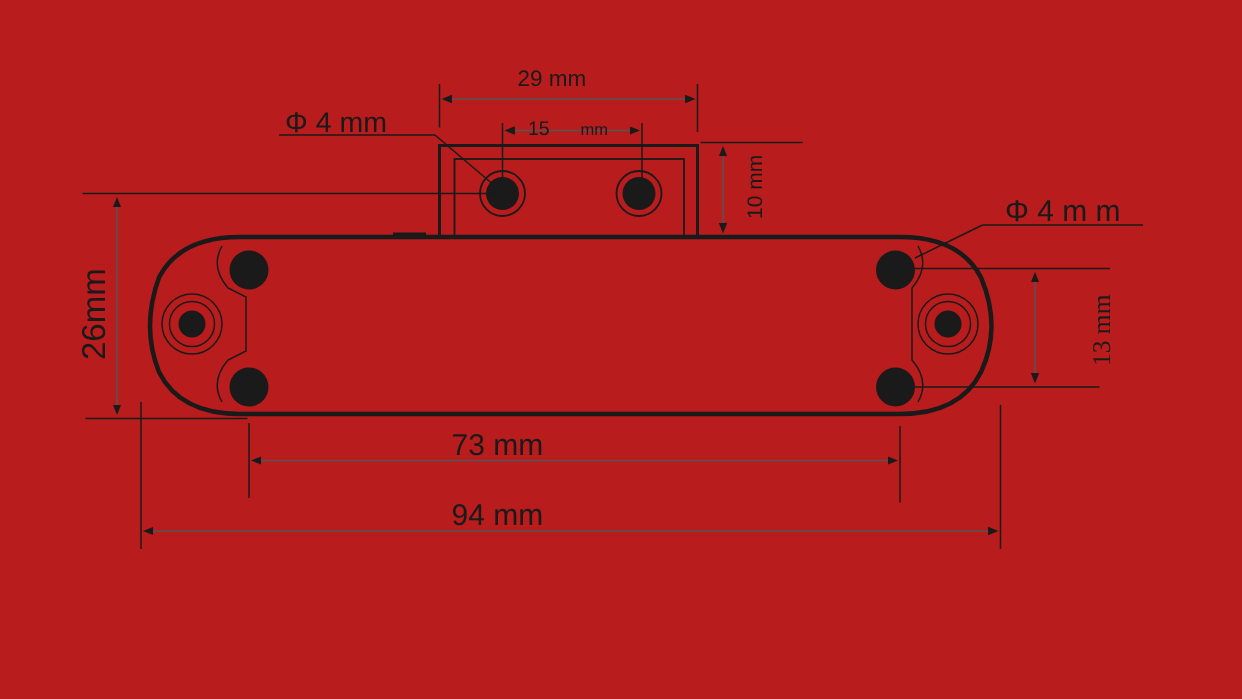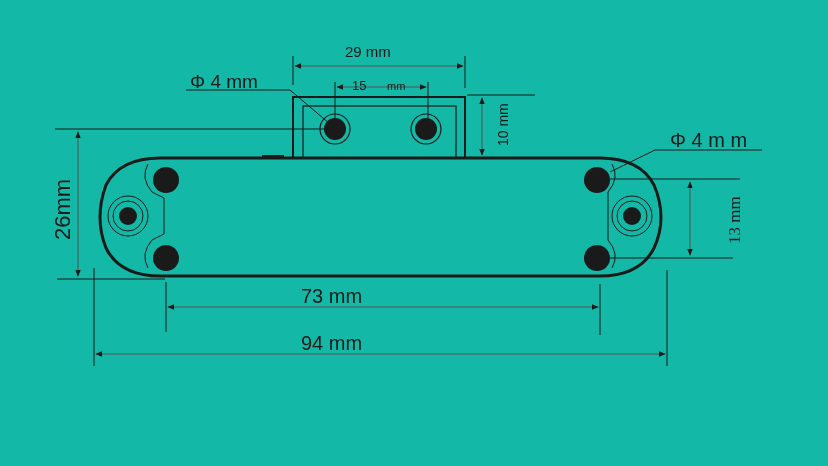--- a/index.html
+++ b/index.html
@@ -1,16 +1,16 @@
 <!DOCTYPE html>
 <html><head>
   <meta charset="utf-8">
   <style>
     html, body { margin: 0; padding: 0; background: #ffffff; }
-    #canvas { position: relative; width: 828px; height: 466px; background: #14b8a6; overflow: hidden; }
+    #canvas { position: relative; width: 828px; height: 466px; background: #b91c1c; overflow: hidden; }
     svg { position: absolute; left: 0; top: 0; }
     .dim-text { font-family: "Liberation Sans", "DejaVu Sans", sans-serif; fill: #1a1a1a; }
     .dim-serif { font-family: "Liberation Serif", "DejaVu Serif", serif; fill: #1a1a1a; }
   </style>
 </head>
 <body>
 
 <div id="canvas">
 <svg width="828" height="466" viewBox="0 0 828 466">
   <defs>

